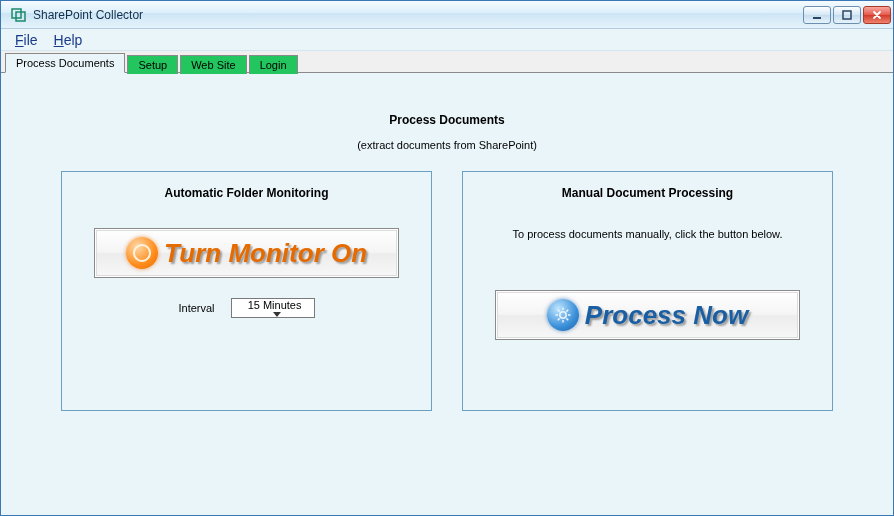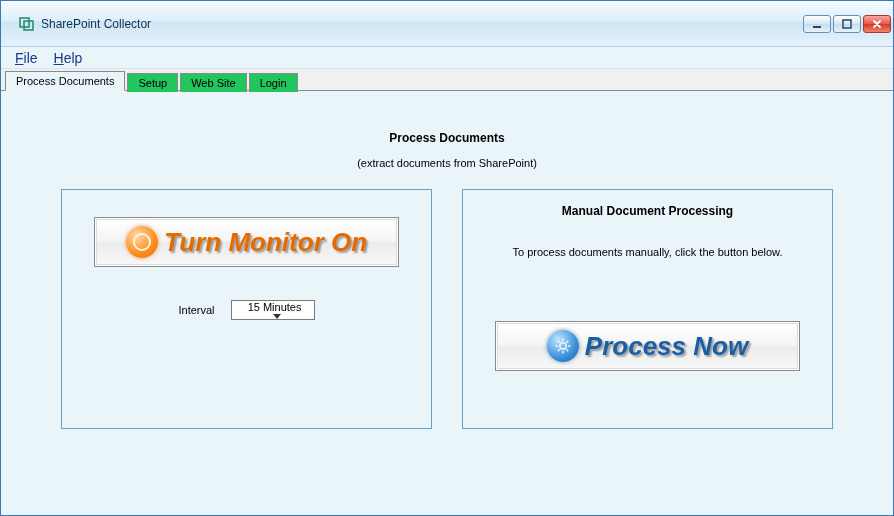--- a/index.html
+++ b/index.html
@@ -10,26 +10,26 @@
     background: #fff;
   }
   .window {
     width: 894px;
     height: 516px;
     border: 1px solid #3a78b5;
     background: #eaf5fa;
     position: relative;
   }
   .titlebar {
-    height: 46px;
+    height: 28px;
     background: linear-gradient(to bottom, #f5fbff 0%, #dceffa 45%, #cde5f5 46%, #e5f3fb 100%);
     border-bottom: 1px solid #b5cde0;
     display: flex;
     align-items: center;
-    padding: 0 2px 0 18px;
+    padding: 0 2px 0 10px;
   }
   .app-icon {
     width: 16px; height: 16px;
     margin-right: 6px;
     display: inline-flex; align-items: center; justify-content: center;
   }
   .app-icon svg { width: 16px; height: 16px; }
   .title-text { color: #11304d; font-size: 12px; }
   .title-spacer { flex: 1; }
   .win-controls { display: flex; gap: 2px; align-items: center; }
@@ -114,21 +114,21 @@
     text-align: center;
     padding: 14px 10px;
     display: flex;
     flex-direction: column;
   }
   .panel-title { font-weight: bold; font-size: 12px; margin-bottom: 28px; }
   .panel-desc { font-size: 11px; margin-bottom: 50px; }
   .big-button {
     width: 305px;
     height: 50px;
-    margin: 13px auto;
+    margin: 0 auto;
     border: 1px solid #8a8a8a;
     background: linear-gradient(to bottom, #ffffff, #f5f5f5 48%, #ececec 52%, #f8f8f8);
     box-shadow: inset 0 0 0 1px #fff, inset 0 0 0 2px #dcdcdc;
     display: flex;
     align-items: center;
     justify-content: center;
     gap: 6px;
     cursor: default;
   }
   .big-button .icon-circ {
@@ -232,20 +232,21 @@
   </div>
 
   <div class="content">
     <div class="header-area">
       <div class="page-title">Process Documents</div>
       <div class="page-sub">(extract documents from SharePoint)</div>
     </div>
 
     <div class="panels">
       <div class="panel">
+        <div class="panel-title">Automatic Folder Monitoring</div>
         <div class="big-button">
           <span class="icon-circ icon-orange"></span>
           <span class="big-button-text txt-orange">Turn Monitor On</span>
         </div>
         <div class="interval-row">
           <span>Interval</span>
           <div class="dropdown">
             <span>15 Minutes</span>
             <span class="caret"></span>
           </div>

